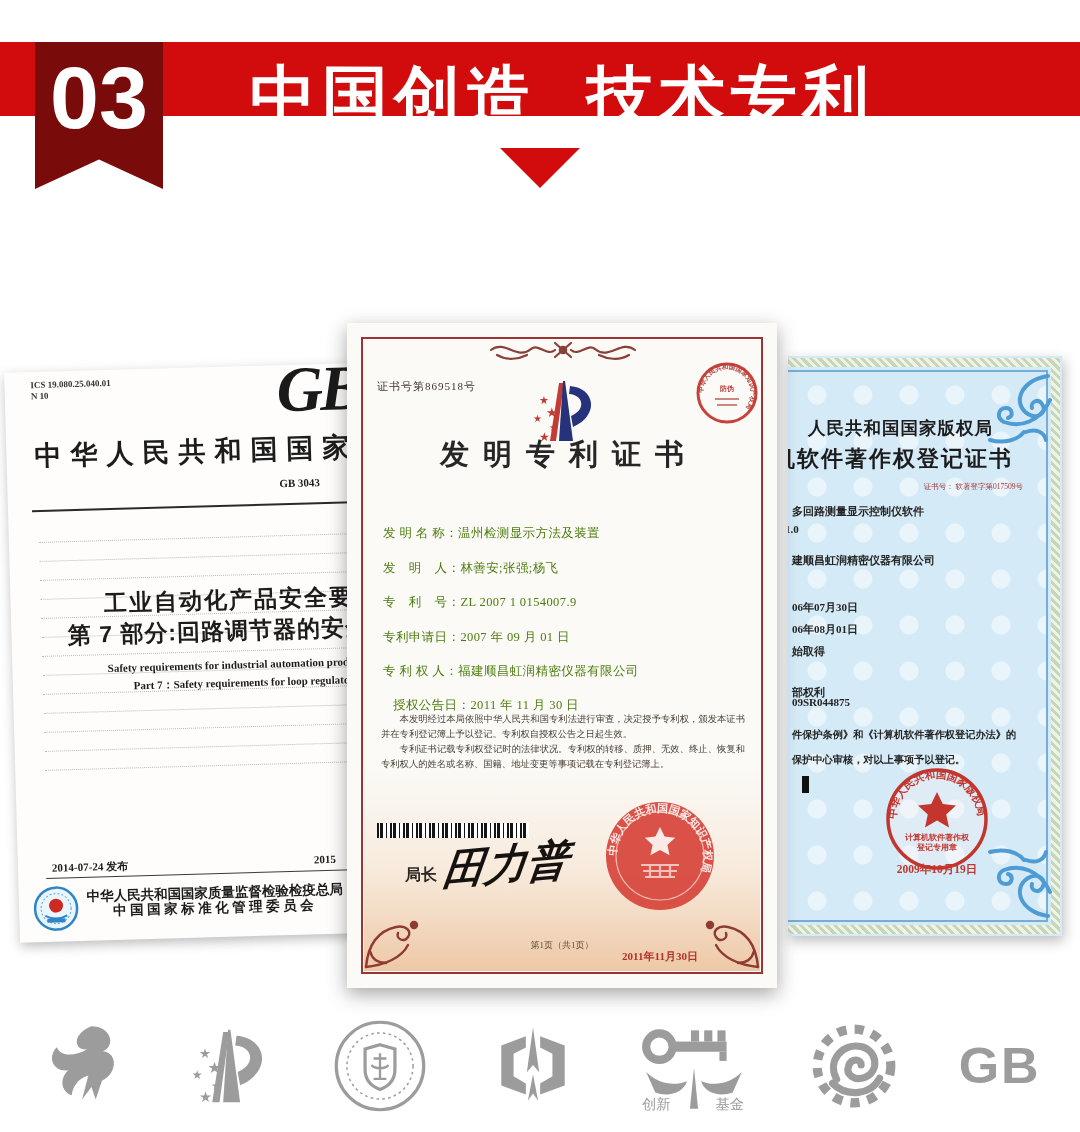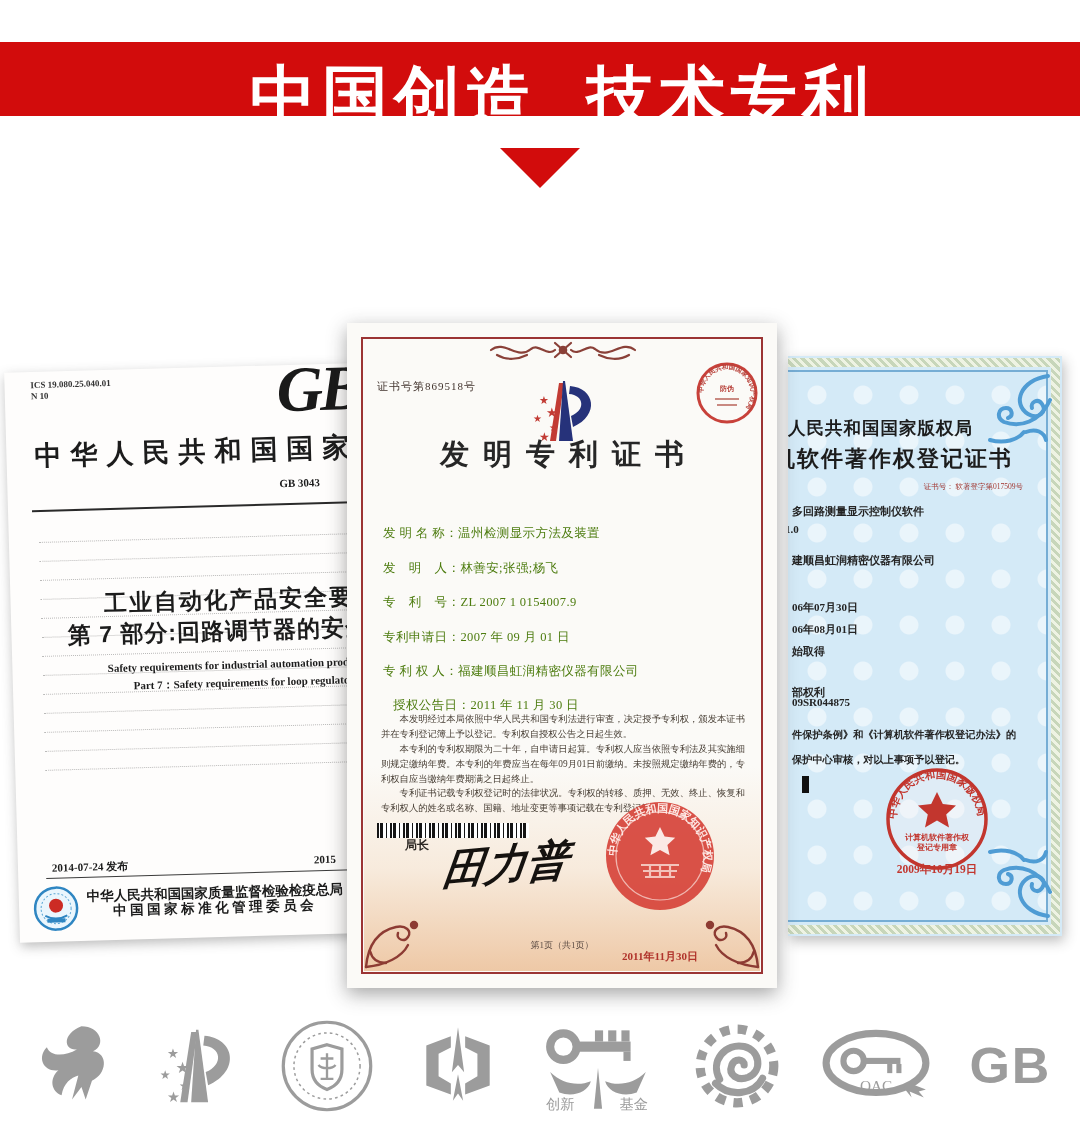--- a/index.html
+++ b/index.html
@@ -65,41 +65,41 @@
   .p-logo { left:178px; top:50px; width:76px; height:76px; }
   .p-seal-s { left:348px; top:38px; width:64px; height:64px; }
   .p-title { left:0; top:112px; width:430px; text-align:center; font-weight:bold; font-size:29px;
              letter-spacing:14px; color:#262626; white-space:nowrap; text-indent:14px; }
   .p-field { left:36px; font-size:12.5px; color:#4d7c0f; white-space:nowrap; letter-spacing:.4px; }
   .p-pars { left:34px; top:389px; width:364px; font-size:9.3px; line-height:1.6; color:#463d33;
             text-align:justify; }
   .p-pars p { position:static; text-indent:2em; }
   .p-barcode { left:30px; top:500px; width:152px; height:15px;
                background:repeating-linear-gradient(90deg,#151515 0 2px,#fff 2px 3px,#151515 3px 6px,#fff 6px 9px,#151515 9px 10px,#fff 10px 13px); }
-  .p-sign-lbl { left:58px; top:514px; font-weight:bold; font-size:12px; white-space:nowrap; }
+  .p-sign-lbl { left:58px; top:542px; font-weight:bold; font-size:16px; white-space:nowrap; }
   .p-sign { left:96px; top:514px; font-family:"DejaVu Serif",serif; font-style:italic; font-weight:bold;
             font-size:42px; color:#15120f; transform:rotate(-5deg) skewX(-12deg); white-space:nowrap; }
   .p-seal-b { left:256px; top:476px; width:114px; height:114px; }
   .p-seal-date { left:252px; top:586px; width:122px; text-align:center; color:#b0332b;
                  font-weight:bold; font-size:11px; white-space:nowrap;margin-top:40px; }
   .p-footer { left:0; top:616px; width:430px; text-align:center; font-size:9px; color:#5a4a42; }
   .p-corner { width:74px; height:70px; }
   .p-corner.l { left:15px; top:578px; }
   .p-corner.r { right:15px; top:578px; transform:scaleX(-1); }
 
   
   .cert-copy { left:788px; top:356px; width:274px; height:580px; background:#d4eaf7; z-index:2;
                overflow:hidden; box-shadow:2px 5px 12px rgba(50,50,50,.32); color:#1c1c1c; }
   .c-band { left:-40px; top:2px; right:2px; bottom:2px; border:9px solid transparent;
             border-image:repeating-linear-gradient(45deg,#c7d6ba 0 3px,#eef3e3 3px 6px) 9; }
   .c-line { left:-40px; top:14px; right:14px; bottom:14px; border:2px solid #76add4; }
   .c-wm { left:-40px; top:16px; right:16px; bottom:16px;
           background:radial-gradient(circle, rgba(255,255,255,.5) 0 9px, rgba(255,255,255,0) 10px);
           background-size:46px 46px; }
-  .c-h1 { left:0; top:60px; font-weight:bold; font-size:17.5px; letter-spacing:1px; white-space:nowrap; }
+  .c-h1 { left:20px; top:60px; font-weight:bold; font-size:17.5px; letter-spacing:1px; white-space:nowrap; }
   .c-h2 { left:-15px; top:88px; font-weight:bold; font-size:22px; letter-spacing:2px; white-space:nowrap; }
   .c-no { left:20px; top:126px; width:215px; text-align:right; font-size:7.5px; color:#a23832; white-space:nowrap; }
   .c-l { left:4px; font-weight:bold; font-size:11px; white-space:nowrap; color:#242424; }
   .c-sm { font-size:10.2px; }
   .c-bar { left:14px; top:420px; width:7px; height:17px; background:#101010; }
   .c-seal { left:96px; top:410px; width:106px; height:106px; }
   .c-seal-date { left:86px; top:506px; width:126px; text-align:center; font-weight:bold;
                  font-size:11.5px; color:#c2362e; white-space:nowrap; }
   .c-fl { width:84px; height:84px; }
   .c-fl.t { right:8px; top:14px; }
@@ -115,20 +115,23 @@
 </style>
 </head>
 <body>
 
 <div class="page">
 
   <div class="banner">
     <div class="banner-title">中国创造  技术专利</div>
   </div>
   <div class="banner-arrow"></div>
+  <div class="ribbon">
+    <div class="ribbon-num" style="position:static;">03</div>
+  </div>
 
 
   <div class="certs">
 
     <div class="cert cert-gb">
       <div class="gb-ics">
         <div style="position:static;">ICS 19.080.25.040.01</div>
         <div style="position:static;">N 10</div>
       </div>
       <div class="gb-mark">GB</div>
@@ -252,21 +255,20 @@
       </svg>
       <div class="p-title">发明专利证书</div>
       <div class="p-field" style="top:202px;"><span style="position:static">发 明 名 称：</span><span style="position:static">温州检测显示方法及装置</span></div>
       <div class="p-field" style="top:237px;"><span style="position:static">发　明　人：</span><span style="position:static">林善安;张强;杨飞</span></div>
       <div class="p-field" style="top:271px;"><span style="position:static">专　利　号：</span><span style="position:static">ZL 2007 1 0154007.9</span></div>
       <div class="p-field" style="top:306px;"><span style="position:static">专利申请日：</span><span style="position:static">2007 年 09 月 01 日</span></div>
       <div class="p-field" style="top:340px;"><span style="position:static">专 利 权 人：</span><span style="position:static">福建顺昌虹润精密仪器有限公司</span></div>
       <div class="p-field" style="top:374px;margin-left:10px;"><span style="position:static">授权公告日：</span><span style="position:static">2011 年 11 月 30 日</span></div>
       <div class="p-pars">
         <p>本发明经过本局依照中华人民共和国专利法进行审查，决定授予专利权，颁发本证书并在专利登记簿上予以登记。专利权自授权公告之日起生效。</p>
-        <p>本专利的专利权期限为二十年，自申请日起算。专利权人应当依照专利法及其实施细则规定缴纳年费。本专利的年费应当在每年09月01日前缴纳。未按照规定缴纳年费的，专利权自应当缴纳年费期满之日起终止。</p>
         <p>专利证书记载专利权登记时的法律状况。专利权的转移、质押、无效、终止、恢复和专利权人的姓名或名称、国籍、地址变更等事项记载在专利登记簿上。</p>
       </div>
       <div class="p-barcode"></div>
       <div class="p-sign-lbl">局长</div>
       <div class="p-sign">田力普</div>
       <svg class="p-seal-b" viewBox="0 0 114 114">
         <defs>
             <path id="arcB" d="M57 57 m-44 0 a44 44 0 1 1 88 0 a44 44 0 1 1 -88 0"></path>
           </defs>
         <circle cx="57" cy="57" r="54" fill="#d6453b" opacity="0.93"></circle>
@@ -348,28 +350,17 @@
       </svg>
     </figure>
     <figure>
       <svg width="92" height="92" viewBox="0 0 90 90" fill="none" stroke="#9c9c9c">
         <circle cx="45" cy="45" r="36" stroke-width="9" stroke-dasharray="9 8"></circle>
         <path d="M28 58 C18 40 34 22 52 26 C68 30 70 50 56 56 C46 60 36 54 40 44 C43 37 52 38 52 44" stroke-width="7" stroke-linecap="round"></path>
         <path d="M24 62 C38 76 62 73 70 57" stroke-width="7" stroke-linecap="round"></path>
       </svg>
     </figure>
     <figure>
-      <svg width="112" height="80" viewBox="0 0 110 78">
-        <ellipse cx="55" cy="36" rx="49" ry="29" fill="none" stroke="#9c9c9c" stroke-width="7"></ellipse>
-        <circle cx="33" cy="34" r="10" fill="none" stroke="#9c9c9c" stroke-width="6"></circle>
-        <rect x="43" y="31" width="36" height="6" fill="#9c9c9c"></rect>
-        <rect x="66" y="37" width="5" height="9" fill="#9c9c9c"></rect>
-        <rect x="75" y="37" width="5" height="9" fill="#9c9c9c"></rect>
-        <polygon points="88,56 104,62 97,64 102,70 88,64 90,70 82,60" fill="#9c9c9c"></polygon>
-        <text x="55" y="64" text-anchor="middle" font-size="15" fill="#9c9c9c" font-family="Liberation Serif,serif">QAC</text>
-      </svg>
-    </figure>
-    <figure>
       <div class="logo-gb-text" style="position:static;">GB</div>
     </figure>
   </div>
 
 </div>
 
 </body></html>

